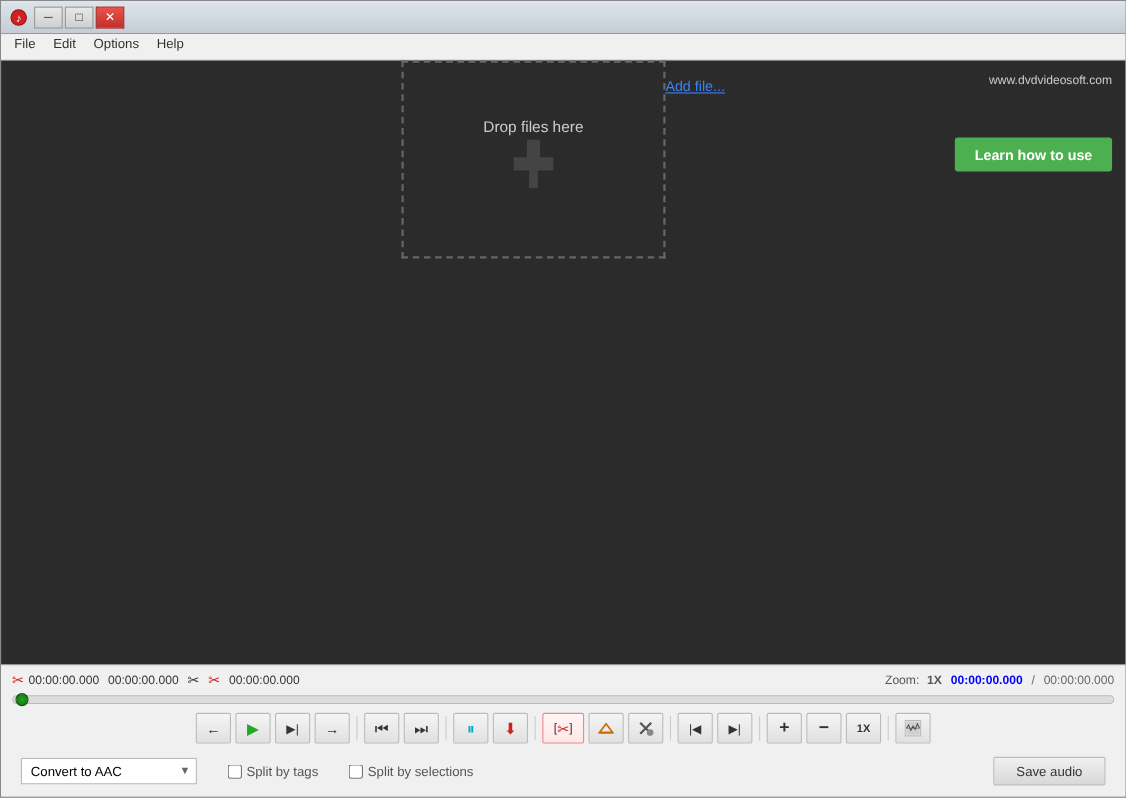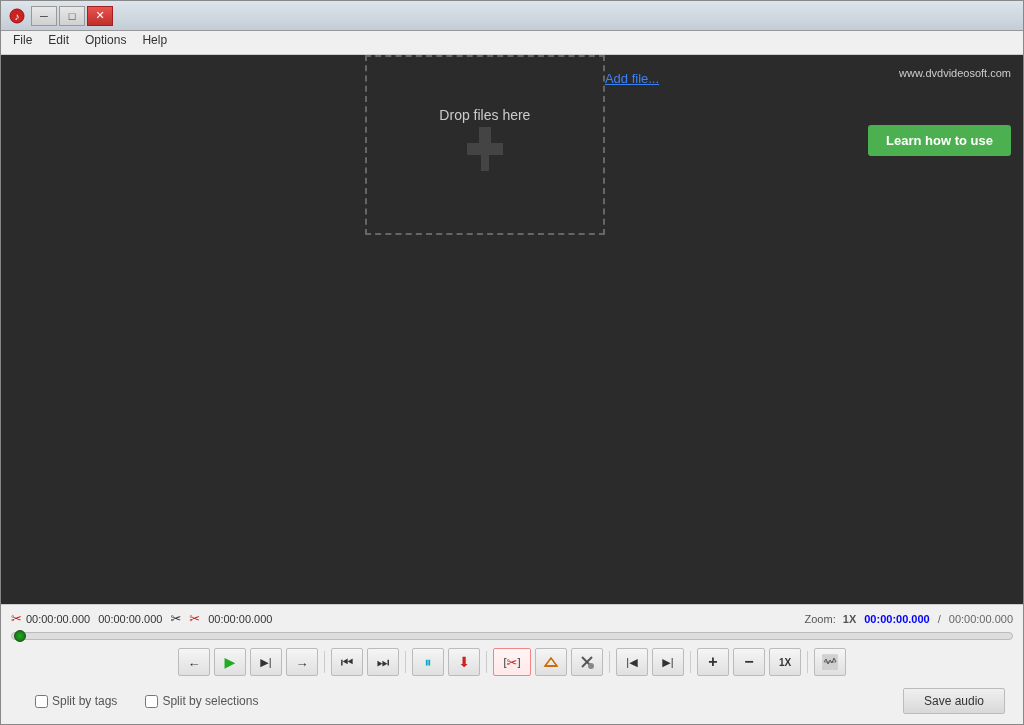--- a/index.html
+++ b/index.html
@@ -444,20 +444,30 @@
           <rect x="1" y="1" width="14" height="14" fill="#e8e8e8" stroke="#bbb" stroke-width="1"></rect>
           <rect x="2" y="2" width="12" height="12" fill="#d0d0d0"></rect>
           <line x1="2" y1="8" x2="14" y2="8" stroke="#888" stroke-width="1"></line>
           <polyline points="2,8 4,5 6,10 8,6 10,9 12,4 14,8" fill="none" stroke="#555" stroke-width="1"></polyline>
         </svg>
       </button>
 
     </div>
 
     <div class="bottom-row">
+      <div class="select-wrapper">
+        <select class="format-select">
+          <option>Convert to AAC</option>
+          <option>Convert to MP3</option>
+          <option>Convert to WAV</option>
+          <option>Convert to OGG</option>
+          <option>Convert to FLAC</option>
+        </select>
+        <span class="select-arrow">▼</span>
+      </div>
 
       <div class="checkbox-group">
         <input type="checkbox" id="splitTags" style="">
         <label for="splitTags">Split by tags</label>
       </div>
 
       <div class="checkbox-group">
         <input type="checkbox" id="splitSel" style="">
         <label for="splitSel">Split by selections</label>
       </div>

